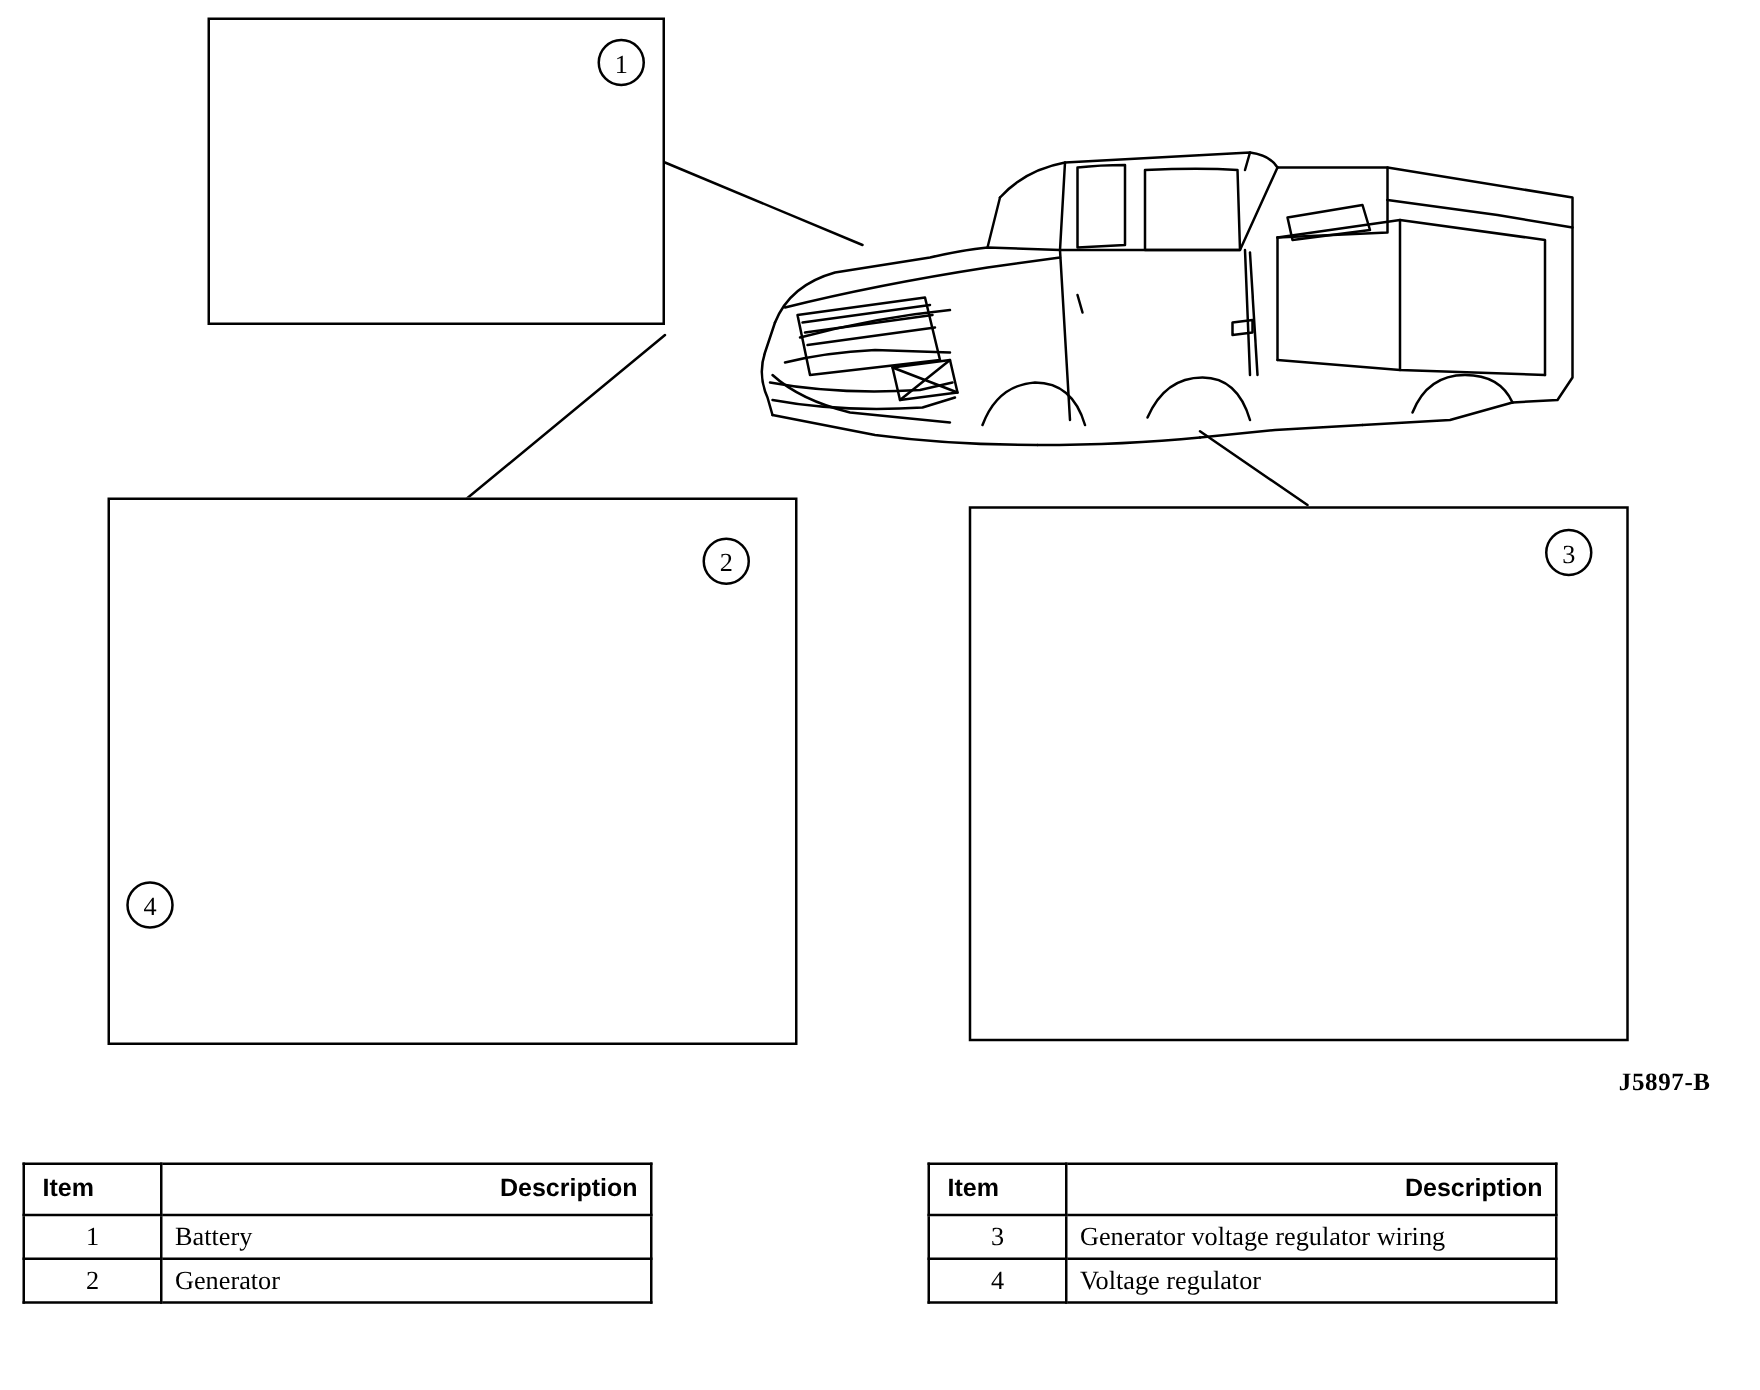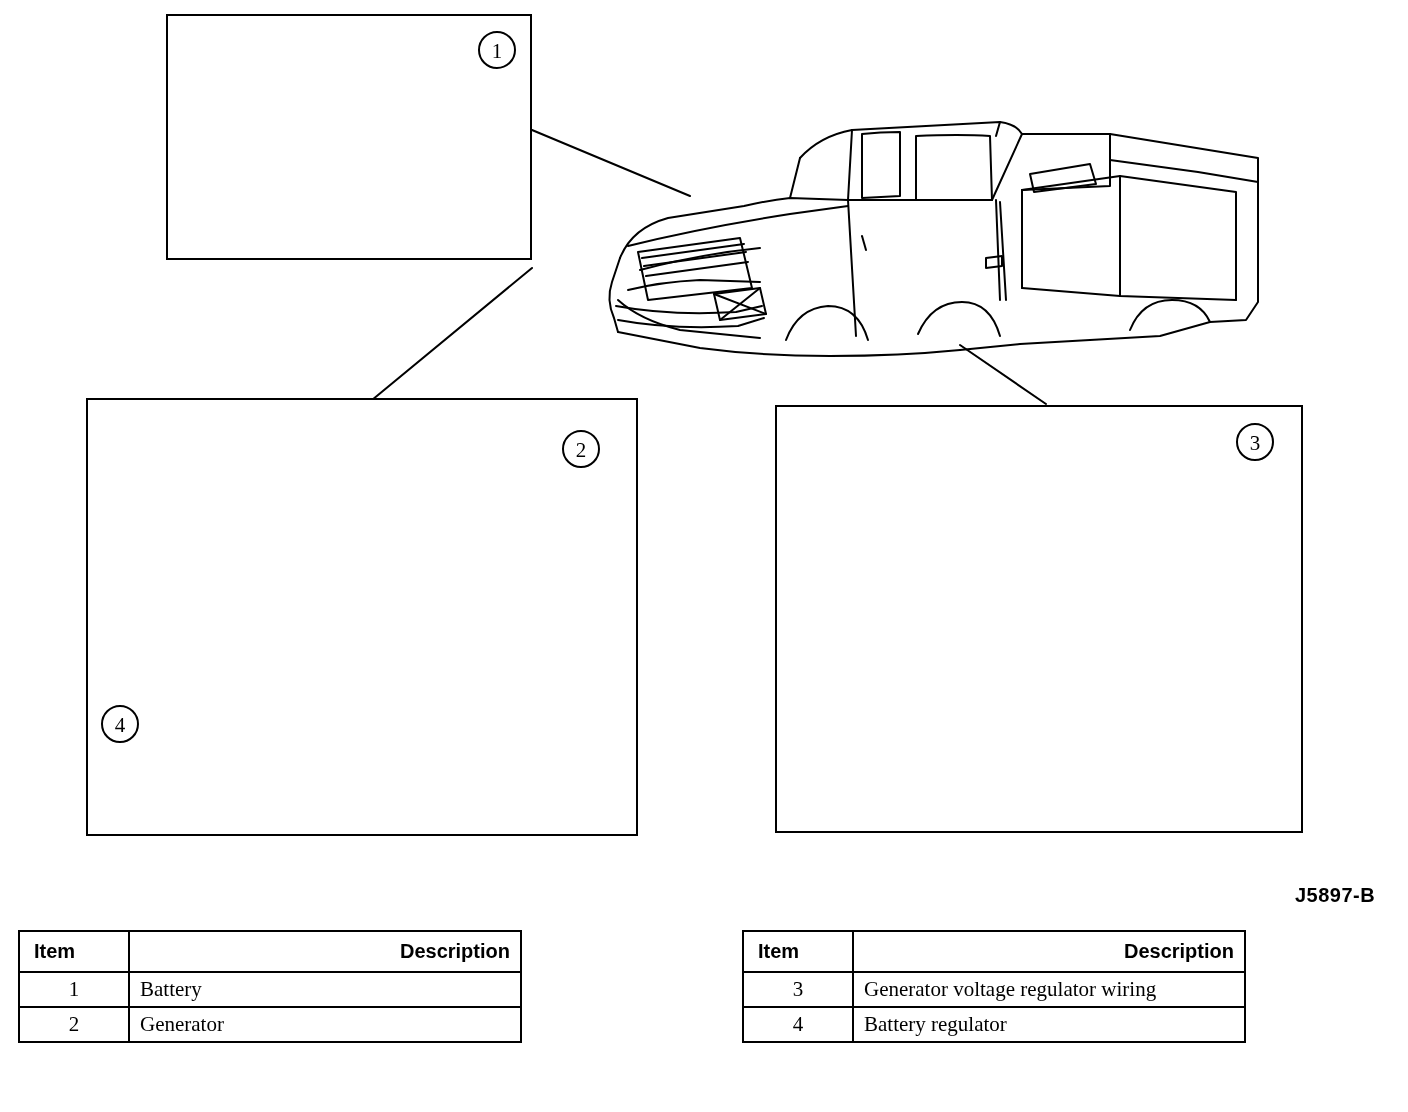--- a/index.html
+++ b/index.html
@@ -54,22 +54,22 @@
   }
   #num-1 { left: 478px; top: 31px; }
   #num-2 { left: 562px; top: 430px; }
   #num-3 { left: 1236px; top: 423px; }
   #num-4 { left: 101px; top: 705px; }
 
   
   .fig-code {
     position: absolute;
     left: 1295px;
-    top: 884px;
-    font-family: Liberation Sans, sans-serif;
+    top: 855px;
+    font-family: Liberation Serif, serif;
     font-weight: bold;
     font-size: 20px;
     letter-spacing: 0.5px;
   }
 
   
   table.parts {
     position: absolute;
     border-collapse: collapse;
     background: #fff;
@@ -335,18 +335,18 @@
         <th class="desc-col">Description</th>
       </tr>
     </thead>
     <tbody>
       <tr>
         <td class="item-col">3</td>
         <td class="desc-col">Generator voltage regulator wiring</td>
       </tr>
       <tr>
         <td class="item-col">4</td>
-        <td class="desc-col">Battery regulator</td>
+        <td class="desc-col">Voltage regulator</td>
       </tr>
     </tbody>
   </table>
 
 </div>
 
 </body></html>

